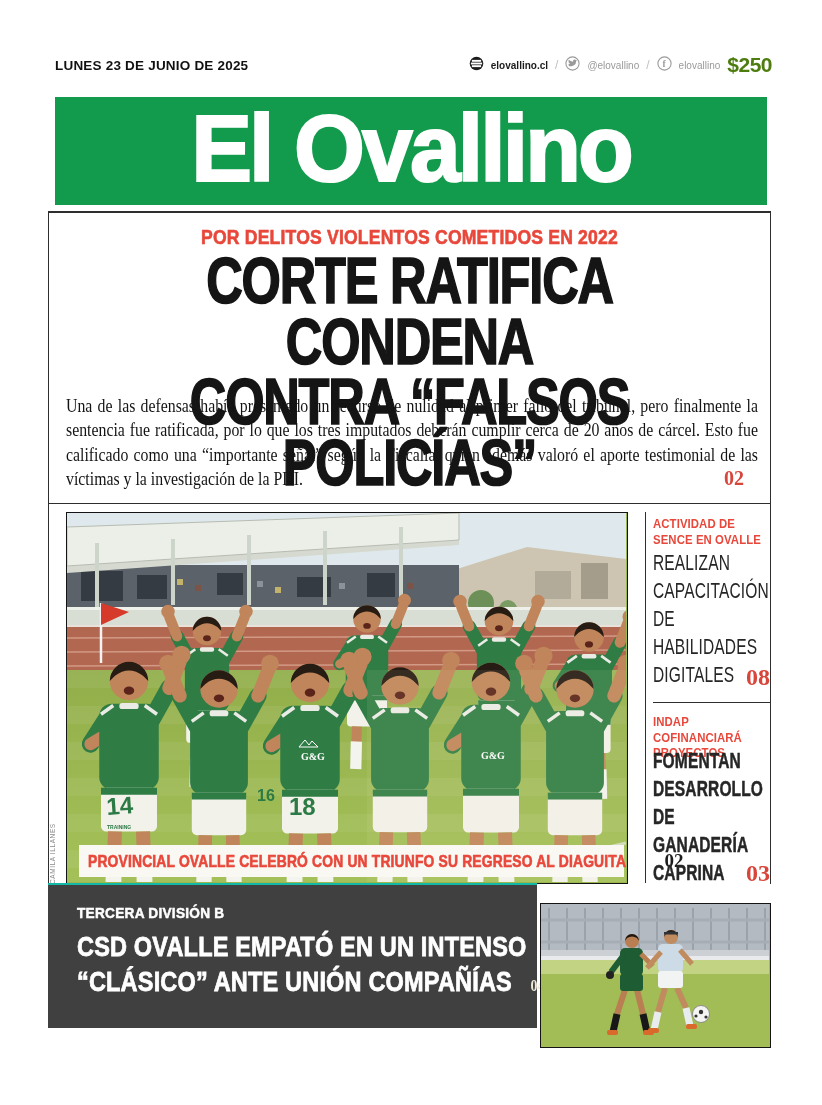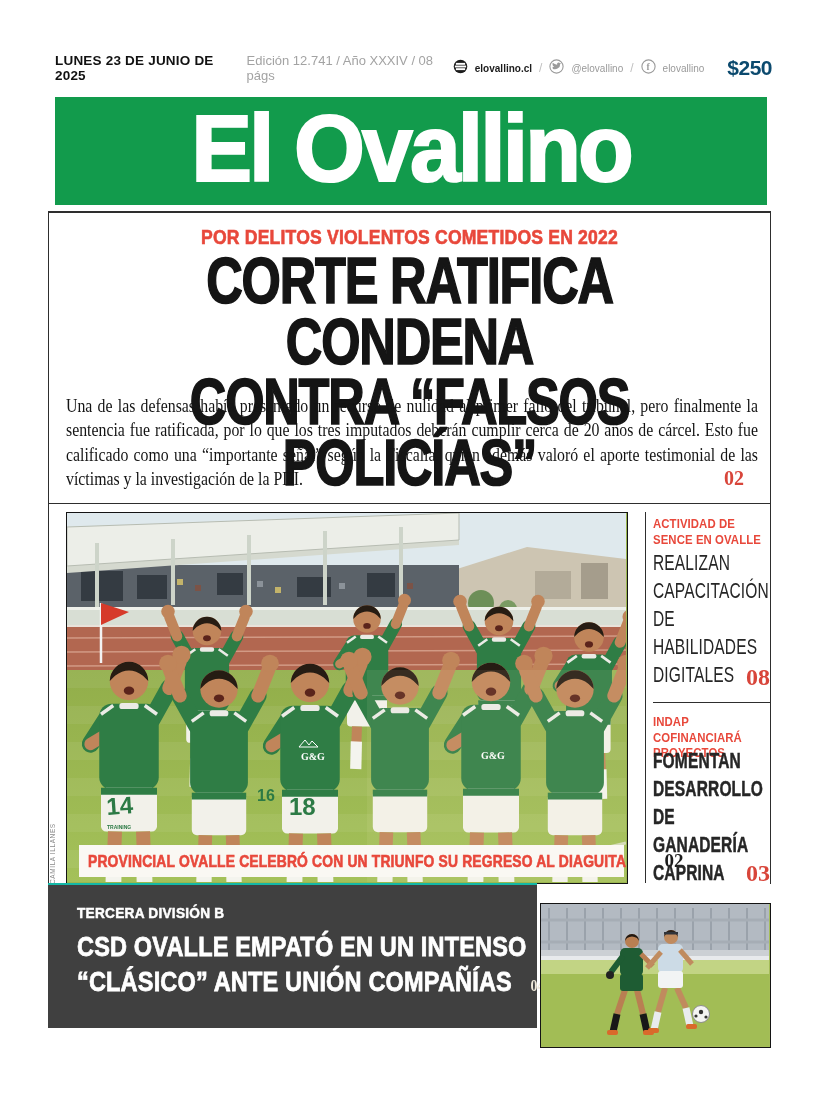--- a/index.html
+++ b/index.html
@@ -10,21 +10,21 @@
 
   
   .topbar{left:55px;right:50px;top:53px;display:flex;justify-content:space-between;align-items:center;}
   .tb-left{display:flex;align-items:baseline;gap:9px;}
   .tb-date{font-size:13.5px;font-weight:800;letter-spacing:.2px;color:#111;}
   .tb-edition{font-size:13px;color:#a3a3a3;}
   .tb-right{display:flex;align-items:center;gap:7px;}
   .tb-link{font-size:10px;color:#9a9a9a;}
   .tb-link.site{color:#1c1c1c;font-weight:800;}
   .tb-sep{color:#c0c0c0;font-size:12px;}
-  .tb-price{font-size:21px;font-weight:800;color:#0c4a6e;margin-left:16px;letter-spacing:-.5px;}
+  .tb-price{font-size:21px;font-weight:800;color:#4d7c0f;letter-spacing:-.5px;}
   .tb-icon{display:inline-block;vertical-align:middle;}
 
   
   .masthead{left:55px;width:712px;top:97px;height:108px;background:#129b4c;text-align:center;}
   .masthead-title{font-size:95px;line-height:102px;font-weight:700;color:#ffffff;
       letter-spacing:-3px;-webkit-text-stroke:2.2px #ffffff;transform:scaleX(.96);transform-origin:center top;display:block;}
 
   
   .rule-top{left:48px;width:723px;top:211px;border-top:2px solid #2e2e2e;height:0;}
   .rule-mid{left:48px;width:723px;top:503px;border-top:1.5px solid #2e2e2e;height:0;}
@@ -79,21 +79,20 @@
   .bottom-photo svg{display:block;}
 </style>
 </head>
 <body>
 
 <div class="page">
 
   <div class="abs topbar">
     <div class="tb-left">
       <span class="tb-date">LUNES 23 DE JUNIO DE 2025</span>
-      <span class="tb-edition">Edición 12.741 / Año XXXIV / 08 págs</span>
     </div>
     <div class="tb-right">
       <span class="tb-icon">
         <svg width="15" height="15" viewBox="-7.5 -7.5 15 15">
             <circle cx="0" cy="0" r="6.8" fill="#1c1c1c"></circle>
             <rect x="-4.6" y="-3.6" width="9.2" height="1.9" fill="#fff"></rect>
             <rect x="-5.6" y="-0.95" width="11.2" height="1.9" fill="#fff"></rect>
             <rect x="-4.6" y="1.7" width="9.2" height="1.9" fill="#fff"></rect>
           </svg>
       </span>

